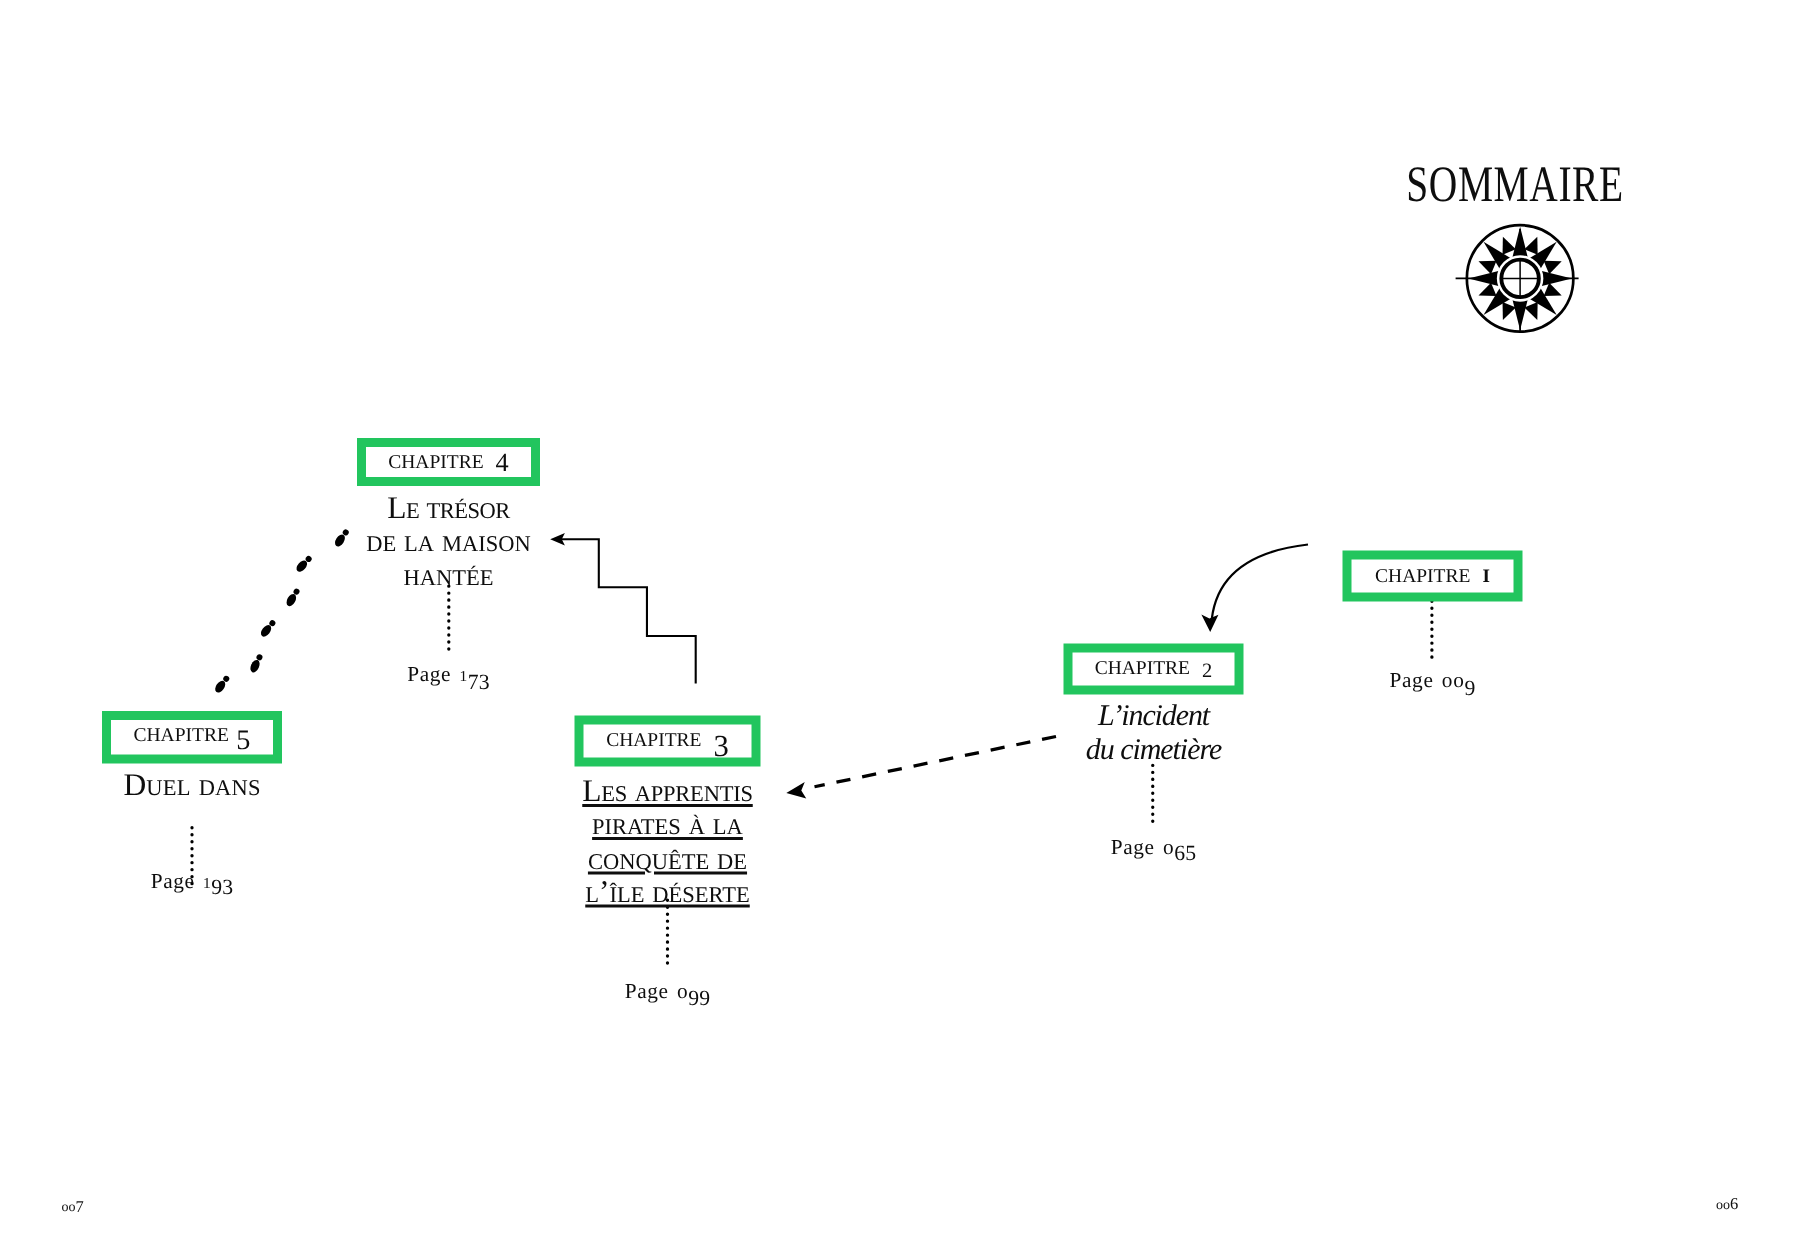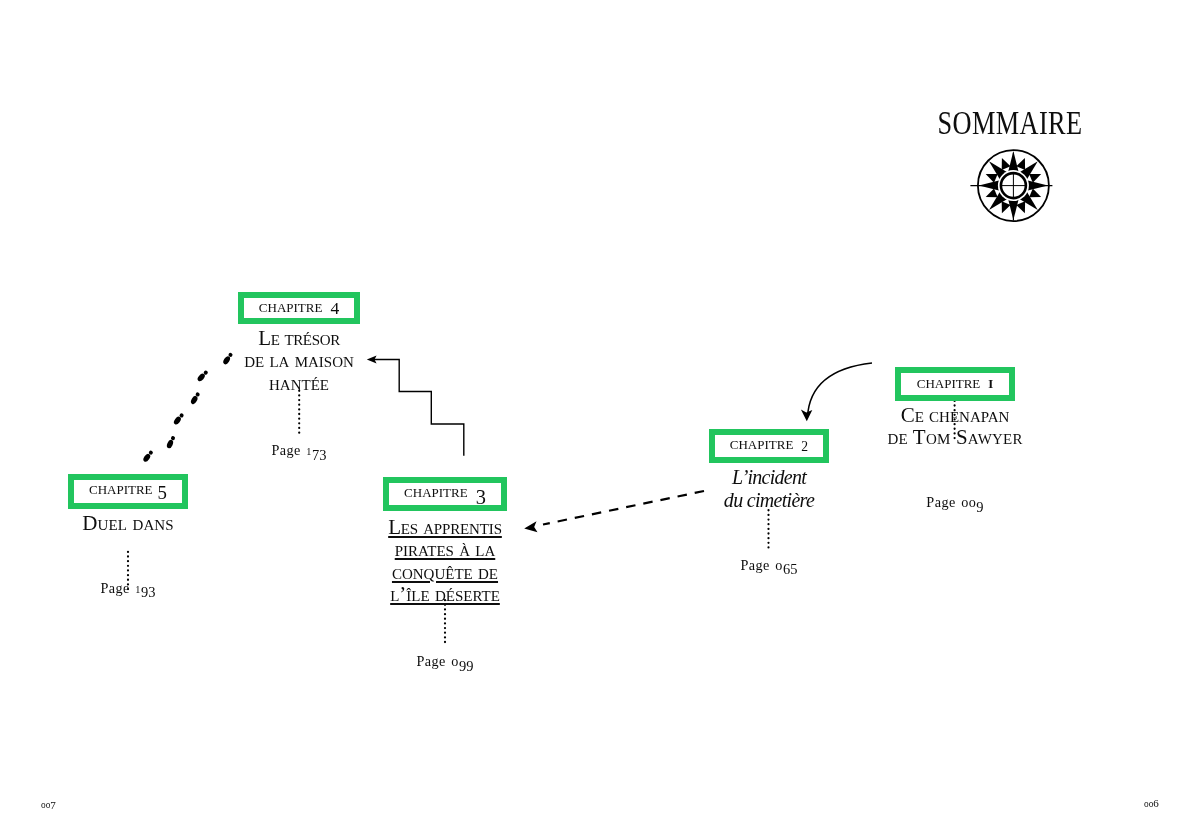--- a/index.html
+++ b/index.html
@@ -102,24 +102,20 @@
       </g>
     <g transform="translate(227.29999999999998,359.3) rotate(33)">
         <ellipse cx="0" cy="1.2" rx="2.7" ry="4.4"></ellipse>
         <circle cx="0.3" cy="-5.4" r="2.0"></circle>
       </g>
   </g>
 </svg>
 
 <div class="chap" style="left:855px;top:320px;width:200px;margin-top:47px;">
   <div class="cbox" style="padding-left:16.2px;padding-right:16.2px;">CHAPITRE<span class="cnum" style="font-weight:bold;font-size:0.98em;">I</span></div>
-  <div style="margin-top:3px;">
-    <div class="tl" id="c1l1">Ce chenapan</div>
-    <div class="tl" id="c1l2" style="letter-spacing:0.2px;">de Tom Sawyer</div>
-  </div>
   <div class="leader" style="height:41px;margin:5.8px auto -1.4px auto;"></div>
   <div class="page">Page <span>oo</span><span class="dd">9</span></div>
 </div>
 
 <div class="chap t2" style="left:669px;top:428.5px;width:200px;">
   <div class="cbox">CHAPITRE<span class="cnum" style="font-size:1.05em;top:0.12em;">2</span></div>
   <div style="margin-top:3px;">
     <div class="tl" id="c2l1" style="letter-spacing:-0.75px;">L’incident</div>
     <div class="tl" id="c2l2" style="letter-spacing:-0.7px;">du cimetière</div>
   </div>

